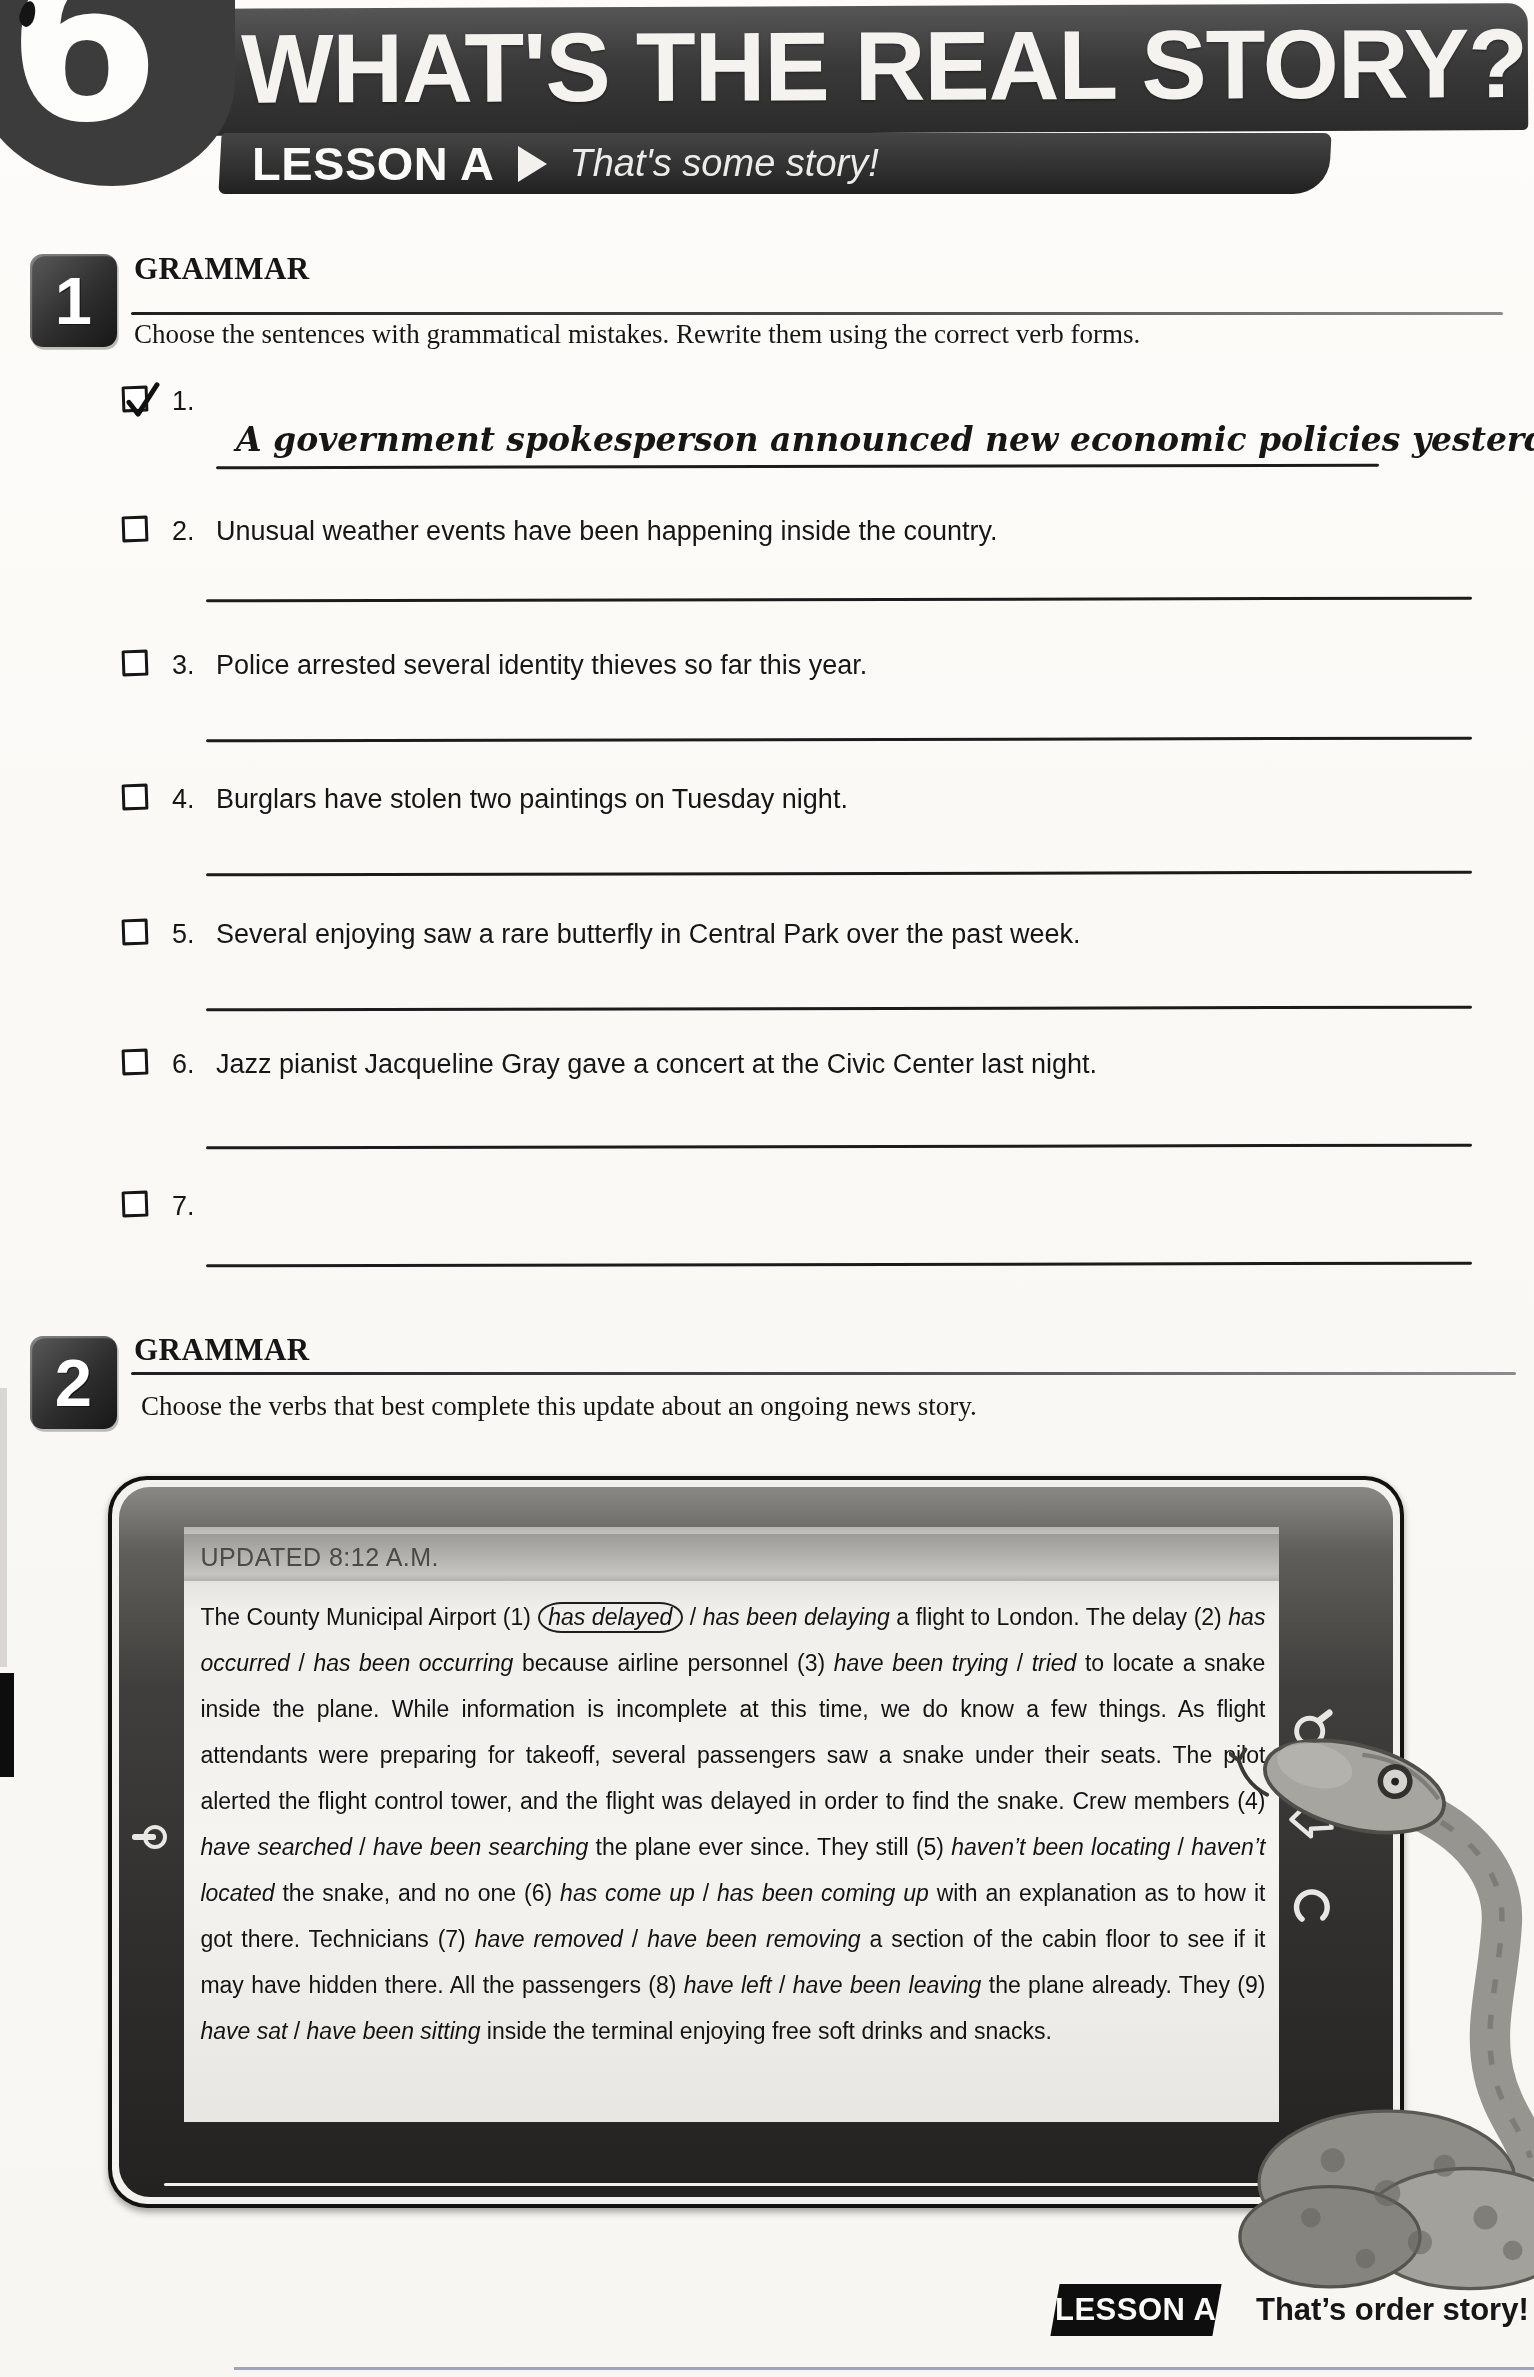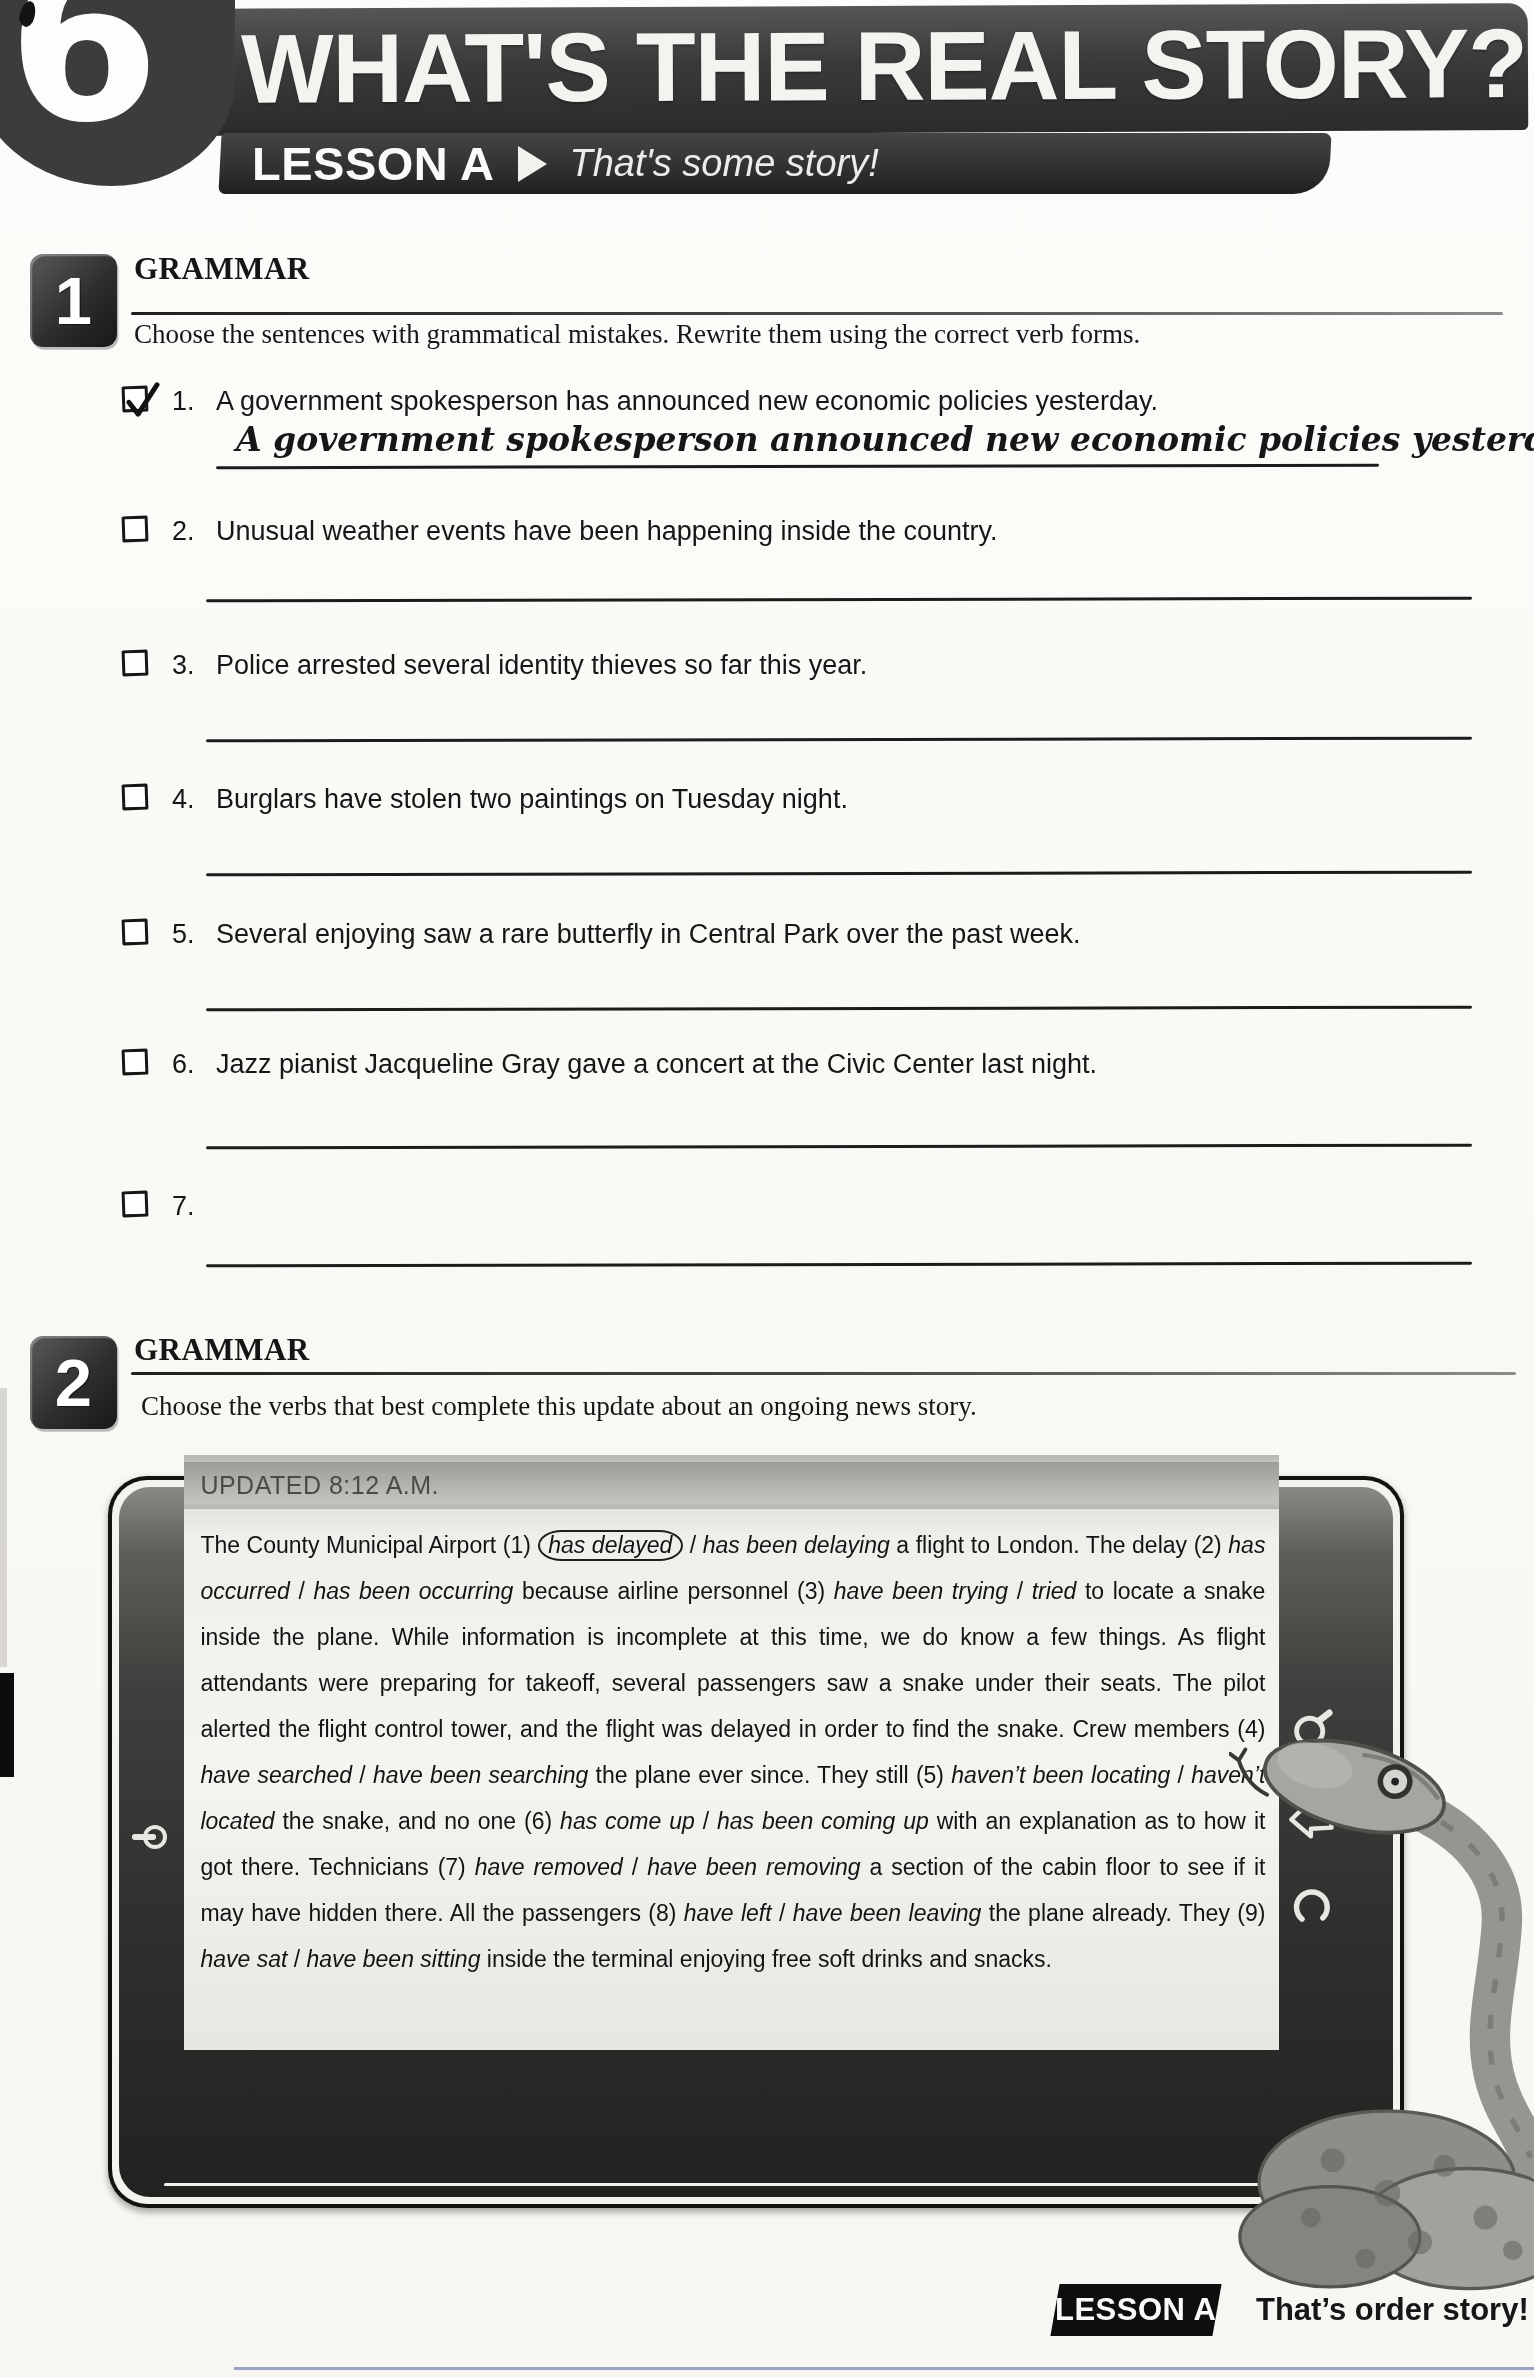--- a/index.html
+++ b/index.html
@@ -51,21 +51,21 @@
   .ans-line{position:absolute;height:2.7px;background:#1c1c1c;border-radius:1.6px;transform:rotate(-0.12deg);}
 
   
   .tablet{position:absolute;left:108px;top:1476px;width:1296px;height:732px;border-radius:39px;
         background:#131210;box-shadow:0 3.3px 7.6px rgba(0,0,0,.35);}
   .tablet-rim{position:absolute;inset:4.4px;border-radius:35px;background:#f4f2ee;}
   .tablet-bezel{position:absolute;inset:11px;border-radius:31px;
         background:linear-gradient(180deg,#8b8985 0%,#605e5a 9%,#413f3d 28%,#2f2e2c 65%,#232221 100%);}
   .tablet-bottom-line{position:absolute;left:164px;top:2183px;width:1188px;height:3.3px;
         background:#f2f0ec;border-radius:1.6px;z-index:3;}
-  .screen{position:absolute;left:184px;top:1455px;width:1095px;height:595px;z-index:2;
+  .screen{position:absolute;left:184px;top:1527px;width:1095px;height:595px;z-index:2;
         background:linear-gradient(180deg,#b9b7b2 0%,#d9d7d3 4%,#f0efec 14%,#f5f4f1 55%,#e8e6e2 100%);}
   .updated-bar{position:absolute;left:0;top:6.6px;width:100%;height:47px;box-sizing:border-box;
         background:linear-gradient(180deg,#9d9b97 0%,#c6c4c0 85%,#b4b2ae 100%);
         color:#4b4a47;font-size:25px;display:flex;align-items:center;padding-left:16.4px;letter-spacing:0.5px;}
   .story{position:absolute;left:16.4px;top:67px;width:1065px;font-size:23px;line-height:46px;
         text-align:justify;color:#131313;}
   .seg-i{font-style:italic;}
   .seg-c{font-style:italic;border:2.2px solid #1e1e1e;border-radius:25px/16.4px;padding:0 8.7px 1.1px 8.7px;}
 
   
@@ -114,21 +114,20 @@
   <div class="sec-rule" style="top:312px;width:1372px;"></div>
   <div class="sec-instruction" style="top:319px;">Choose the sentences with grammatical mistakes. Rewrite them using the correct verb forms.</div>
 
   <div class="item" style="top:386px;">
     <span class="cb">
       <svg width="42" height="42" viewBox="0 0 76 76">
         <polyline points="14,40 30,62 66,10" fill="none" stroke="#111" stroke-width="9" stroke-linecap="round" stroke-linejoin="round"></polyline>
       </svg>
     </span>
     <span class="inum">1.</span>
-    <span class="itext">A government spokesperson has announced new economic policies yesterday.</span>
   </div>
   <div class="answer-text" style="top:420px;">A government spokesperson announced new economic policies yesterday.</div>
   <div class="ans-line" style="left:216px;top:465px;width:1163px;"></div>
 
   <div class="item" style="top:516px;">
     <span class="cb"></span>
     <span class="inum">2.</span>
     <span class="itext">Unusual weather events have been happening inside the country.</span>
   </div>
   <div class="ans-line" style="left:206px;top:598px;width:1266px;"></div>

